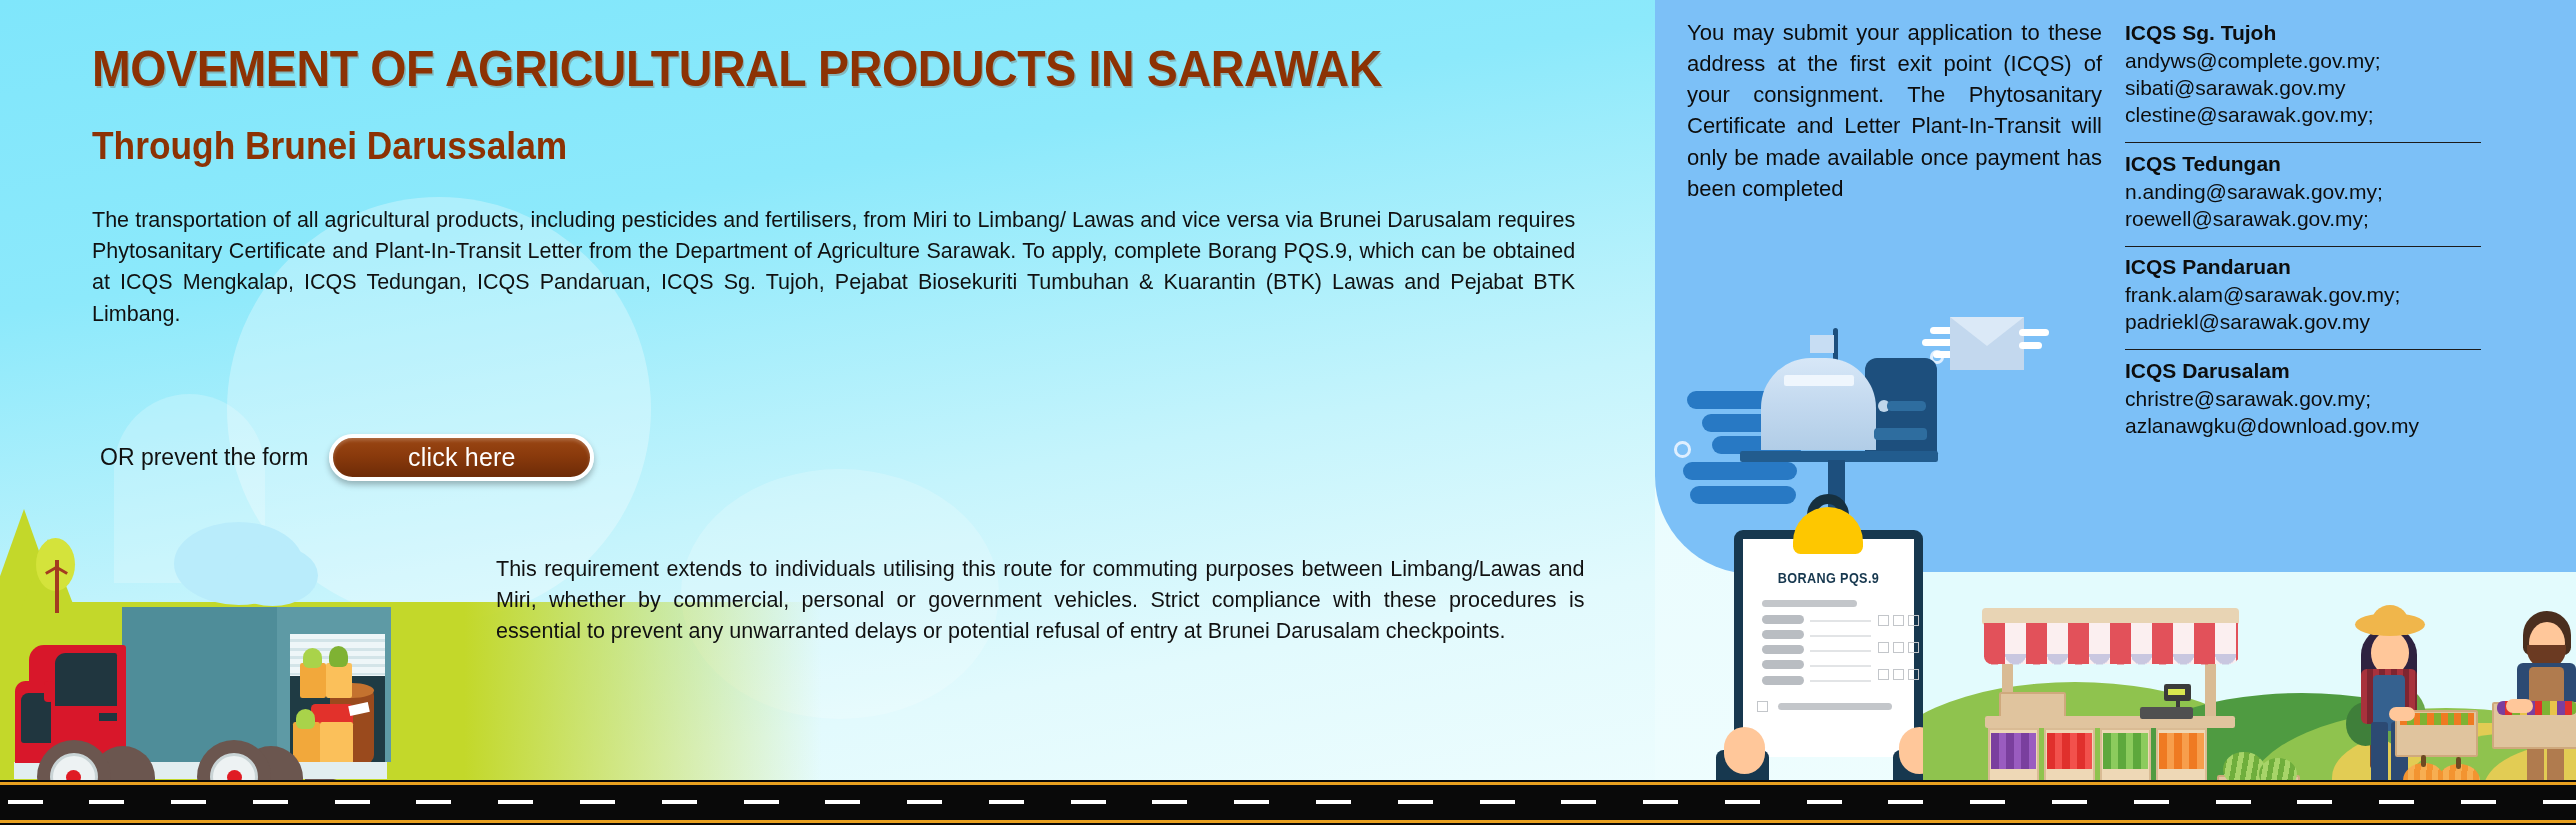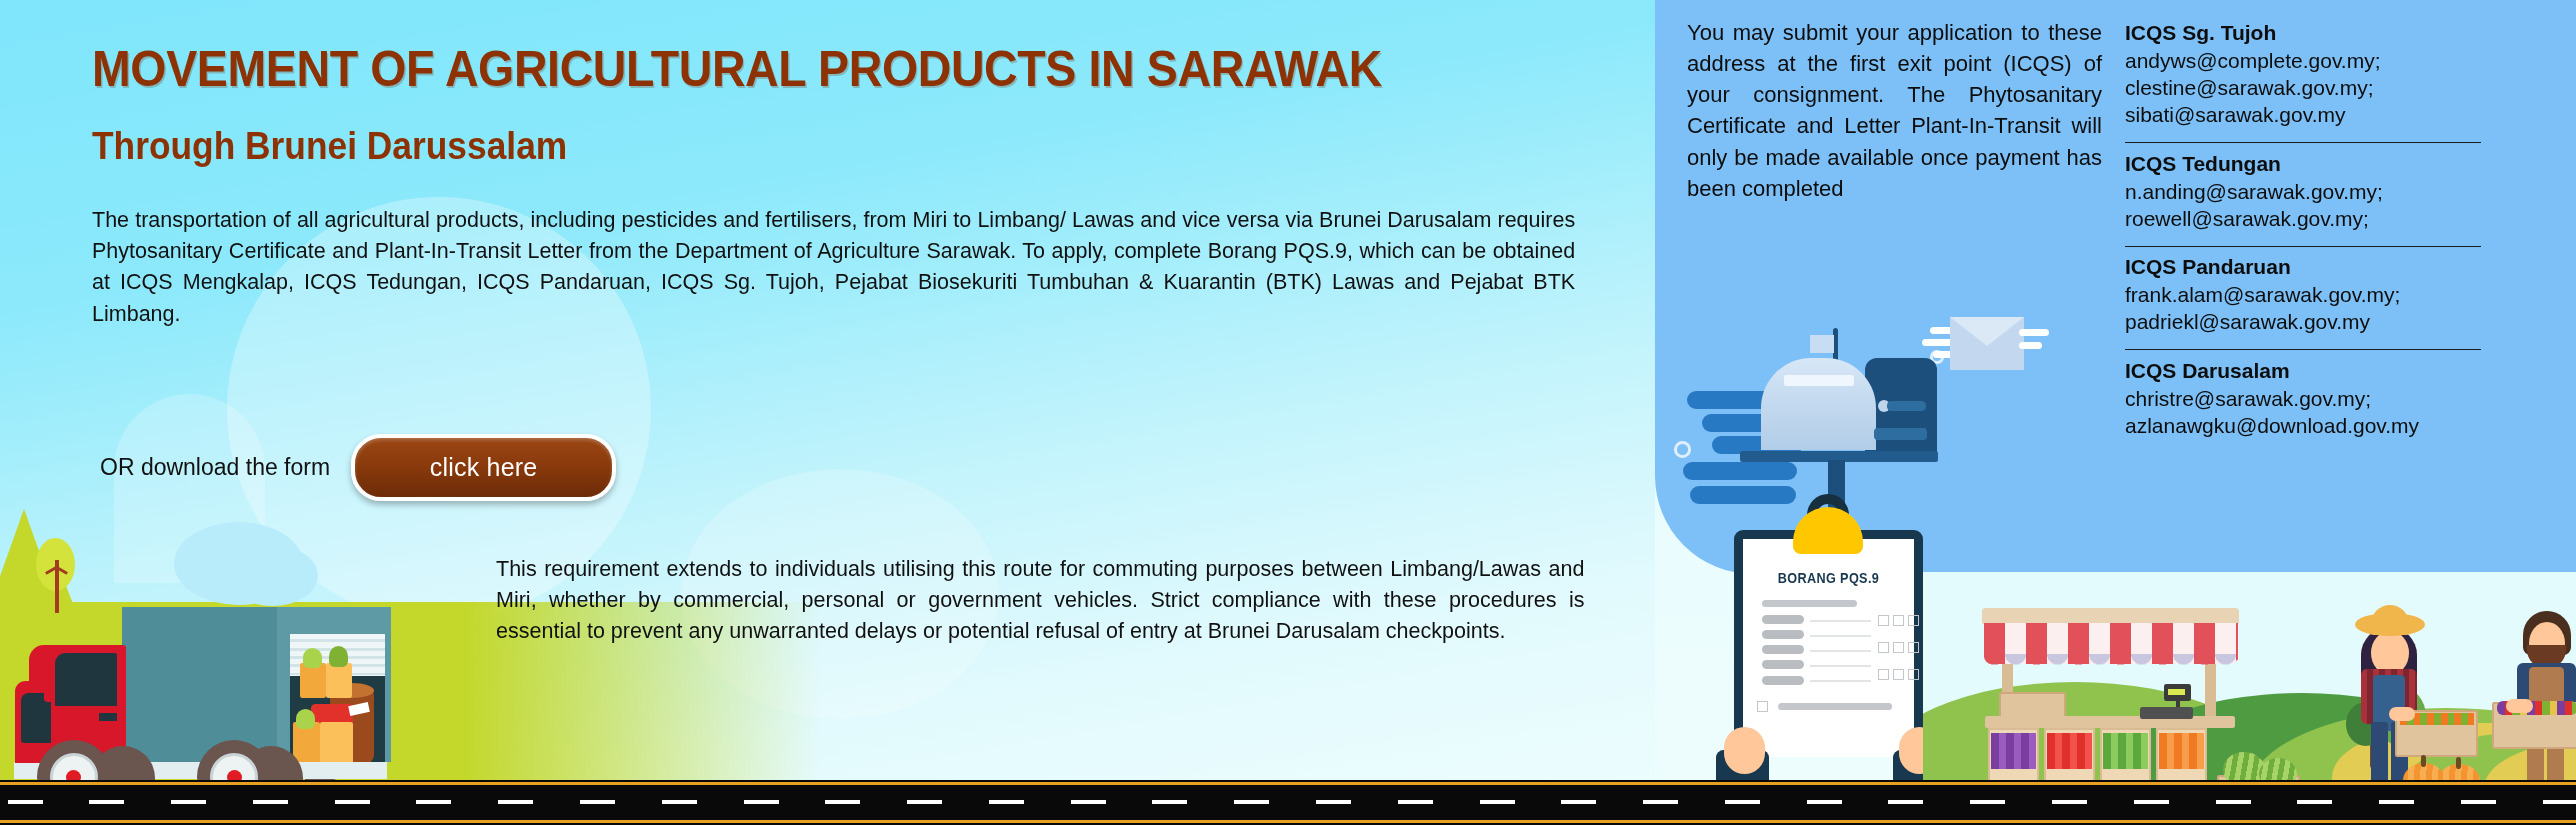--- a/index.html
+++ b/index.html
@@ -63,21 +63,21 @@
   .para-2 { left: 496px; top: 553px; width: 1128px; }
 
   
   .dl-row {
     position: absolute; left: 100px; top: 434px;
     display: flex; align-items: center; gap: 21px;
   }
   .dl-label { font-size: 23px; color: #111; white-space: nowrap; }
   .btn-click {
     display: inline-flex; align-items: center; justify-content: center;
-    width: 265px; height: 67px; border-radius: 30px;
+    width: 265px; height: 47px; border-radius: 30px;
     background: linear-gradient(180deg, #9a4613 0%, #8a3a0c 45%, #6d2b07 100%);
     border: 4.5px solid #ffffff;
     box-shadow: 0 3.8px 6.8px rgba(0,0,0,0.28), inset 0 2.3px 3.8px rgba(255,255,255,0.22);
     color: #fff; font-size: 25px; font-weight: 400; cursor: pointer;
     letter-spacing: 0.2px;
   }
 
   
   .submit-note {
     position: absolute; left: 1687px; top: 16.7px; width: 415px;
@@ -285,32 +285,32 @@
     <div class="t-hub" style="left:219px;top:172px;width:15px;height:15px;"></div>
   </div>
 
   <h1 class="title">MOVEMENT OF AGRICULTURAL PRODUCTS IN SARAWAK</h1>
   <h2 class="subtitle">Through Brunei Darussalam</h2>
 
   <p class="para para-1">The transportation of all agricultural products, including pesticides and fertilisers, from Miri to Limbang/ Lawas and vice versa via Brunei Darusalam requires Phytosanitary Certificate and Plant-In-Transit Letter from the Department of Agriculture Sarawak. To apply, complete Borang PQS.9, which can be obtained at ICQS Mengkalap, ICQS Tedungan, ICQS Pandaruan, ICQS Sg. Tujoh, Pejabat Biosekuriti Tumbuhan &amp; Kuarantin (BTK) Lawas and Pejabat BTK Limbang.</p>
   <p class="para para-2">This requirement extends to individuals utilising this route for commuting purposes between Limbang/Lawas and Miri, whether by commercial, personal or government vehicles. Strict compliance with these procedures is essential to prevent any unwarranted delays or potential refusal of entry at Brunei Darusalam checkpoints.</p>
 
   <div class="dl-row">
-    <span class="dl-label">OR download the form</span>
+    <span class="dl-label">OR prevent the form</span>
     <button class="btn-click">click here</button>
   </div>
 
   <p class="submit-note">You may submit your application to these address at the first exit point (ICQS) of your consignment. The Phytosanitary Certificate and Letter Plant-In-Transit will only be made available once payment has been completed</p>
 
   <div class="icqs-list">
     <div class="icqs-block">
       <div class="icqs-name">ICQS Sg. Tujoh</div>
       <div class="icqs-mail">andyws@complete.gov.my;</div>
+      <div class="icqs-mail">sibati@sarawak.gov.my</div>
       <div class="icqs-mail">clestine@sarawak.gov.my;</div>
-      <div class="icqs-mail">sibati@sarawak.gov.my</div>
     </div>
     <div class="icqs-block">
       <div class="icqs-name">ICQS Tedungan</div>
       <div class="icqs-mail">n.anding@sarawak.gov.my;</div>
       <div class="icqs-mail">roewell@sarawak.gov.my;</div>
     </div>
     <div class="icqs-block">
       <div class="icqs-name">ICQS Pandaruan</div>
       <div class="icqs-mail">frank.alam@sarawak.gov.my;</div>
       <div class="icqs-mail">padriekl@sarawak.gov.my</div>

